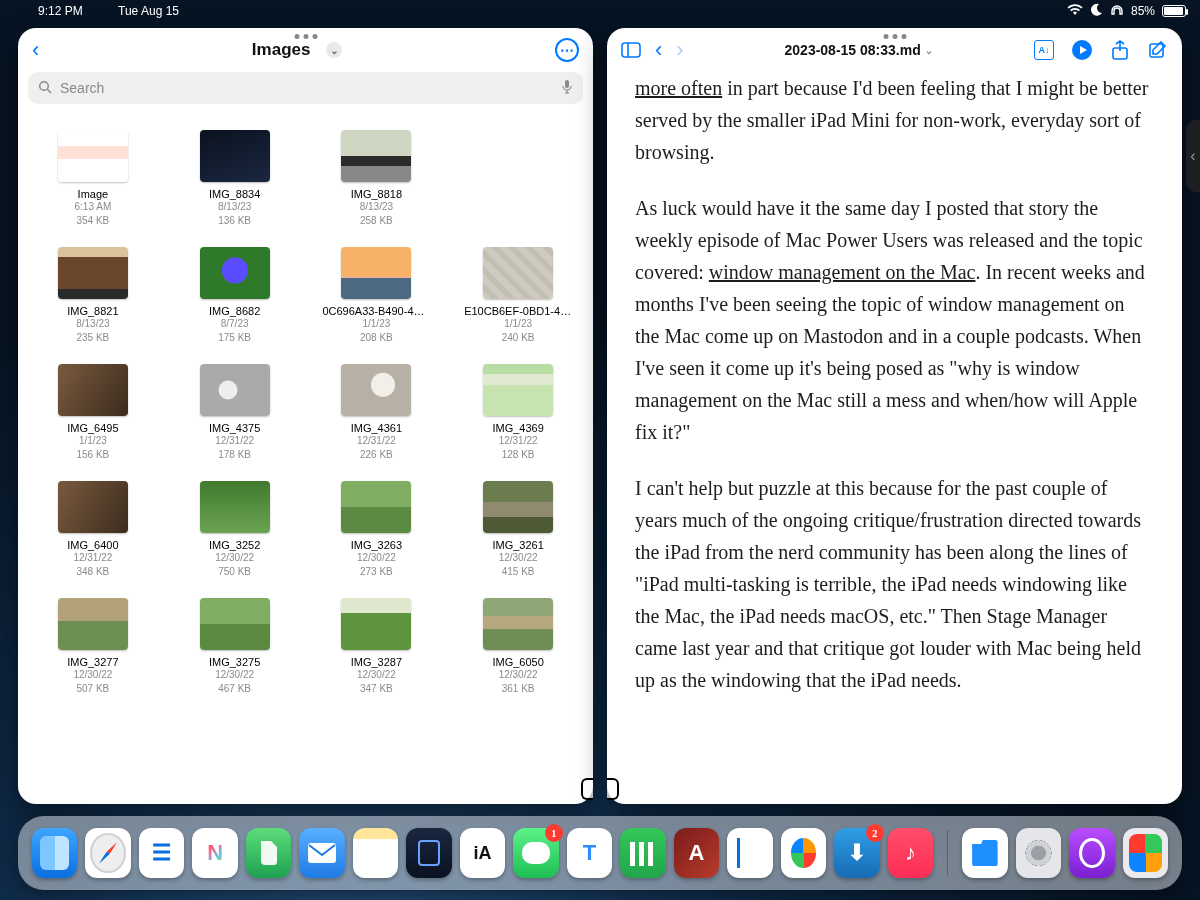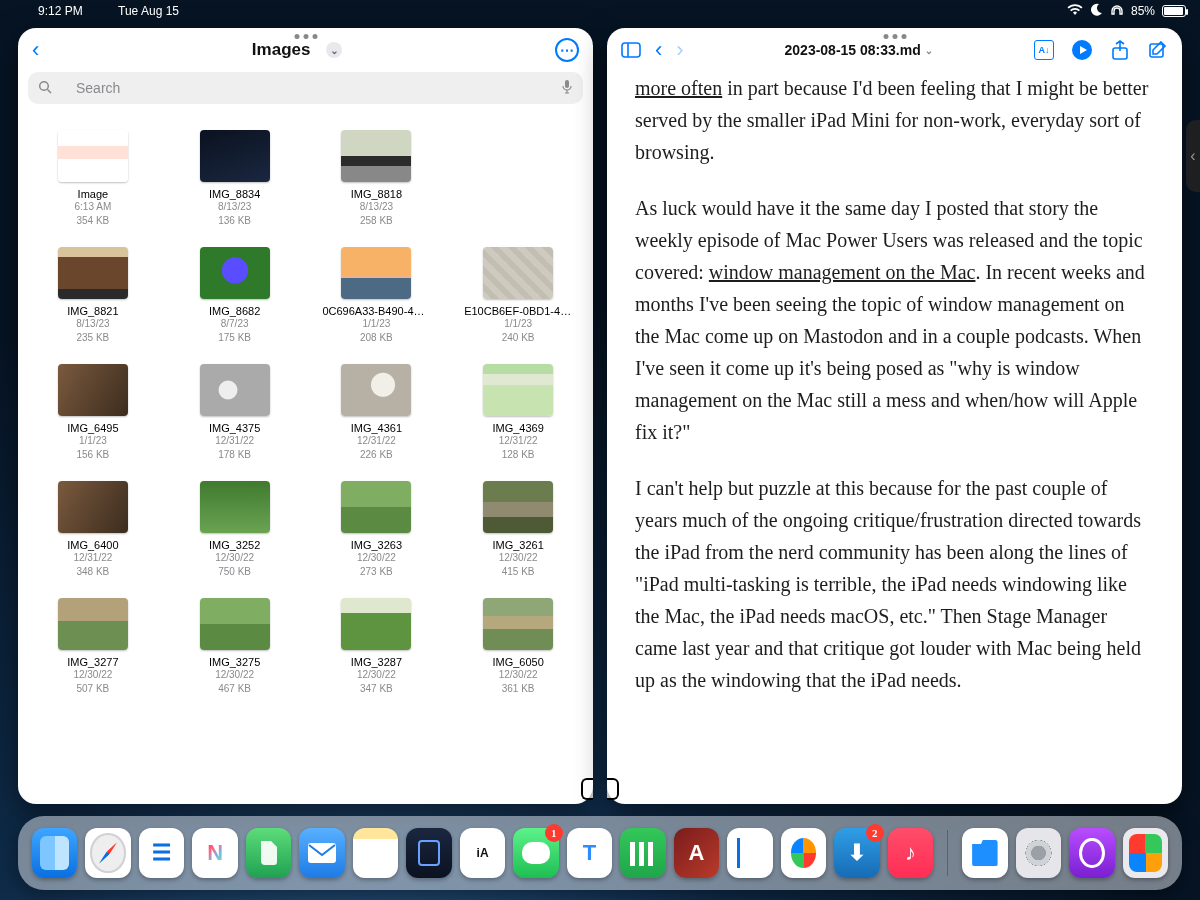--- a/index.html
+++ b/index.html
@@ -16,21 +16,21 @@
   .pane { flex:1; background:#fff; border-radius:18px; box-shadow:0 10px 30px rgba(0,0,0,.5); overflow:hidden; position:relative; display:flex; flex-direction:column; }
   .grabber { position:absolute; top:6px; left:50%; transform:translateX(-50%); display:flex; gap:4px; z-index:3;}
   .grabber span { width:5px; height:5px; border-radius:50%; background:#888; }
 
   
   .files-toolbar { height:44px; display:flex; align-items:center; justify-content:space-between; padding:0 14px; }
   .files-toolbar .title-wrap { display:flex; align-items:center; gap:16px; font-weight:600; font-size:17px; }
   .chev { color:#007aff; font-size:22px; }
   .circle-more { width:24px; height:24px; border:2px solid #007aff; border-radius:50%; color:#007aff; display:flex; align-items:center; justify-content:center; font-weight:700; font-size:14px; }
   .search-wrap { padding:0 10px 6px 10px; }
-  .search { background:#efeff0; border-radius:10px; height:32px; display:flex; align-items:center; padding:0 10px; color:#8a8a8e; font-size:14px; gap:24px; }
+  .search { background:#efeff0; border-radius:10px; height:32px; display:flex; align-items:center; padding:0 10px; color:#8a8a8e; font-size:14px; gap:8px; }
   .mic-icon { margin-left:auto; color:#8a8a8e; }
 
   .grid { flex:1; overflow-y:auto; padding:14px 4px 10px 4px; }
   .row { display:flex; }
   .cell { width:25%; display:flex; flex-direction:column; align-items:center; text-align:center; padding:6px 4px 14px 4px; }
   .thumb { width:70px; height:52px; border-radius:4px; background:#ccc; box-shadow:0 1px 2px rgba(0,0,0,.25); }
   .fname { font-size:11px; color:#000; margin-top:6px; max-width:108px; white-space:nowrap; overflow:hidden; text-overflow:ellipsis; }
   .fname.sel { background:#0a7cff; color:#fff; border-radius:4px; padding:1px 5px; }
   .fdate, .fsize { font-size:10px; color:#8a8a8e; line-height:1.35; }
 
@@ -88,21 +88,21 @@
   .finder{background:linear-gradient(#3ea6ff,#0a6fe0);} .finder::after{content:"";position:absolute;inset:8px;border-radius:6px;background:linear-gradient(90deg,#7ec6ff 50%,#bfe4ff 50%);}
   .safari{background:#fff;} .safari::after{content:"";position:absolute;inset:5px;border-radius:50%;background:conic-gradient(#eee 0 100%);box-shadow:inset 0 0 0 2px #d0d0d5;}
   .safari::before{content:"";position:absolute;left:50%;top:50%;width:4px;height:28px;background:linear-gradient(#ff3b30 50%,#0a6fe0 50%);transform:translate(-50%,-50%) rotate(40deg);z-index:2;clip-path:polygon(50% 0,100% 50%,50% 100%,0 50%);}
   .reader{background:#fff;color:#0a6fe0;} .reader::after{content:"☰";}
   .news{background:#fff;} .news::before{content:"N";background:linear-gradient(135deg,#ff2d55,#ff6482,#5ac8fa,#ffcc00);-webkit-background-clip:text;color:transparent;font-weight:800;}
   .ever{background:linear-gradient(#5ddc7a,#1fa152);}
   .mail{background:linear-gradient(#58b0ff,#1e7be6);display:flex;align-items:center;justify-content:center;}
   .mail svg{width:30px;height:22px;}
   .notes{background:linear-gradient(#ffe69a 22%, #fff 22%);}
   .stage{background:linear-gradient(#1a2740,#0b1220);} .stage::after{content:"";position:absolute;inset:12px;border:2px solid #6aa0ff;border-radius:4px;}
-  .ia{background:#fff;color:#111;font-weight:800;font-size:12px;}
+  .ia{background:#fff;color:#111;font-weight:800;font-size:18px;}
   .msg{background:linear-gradient(#5df28a,#1dbf53);} .msg::after{content:"";width:28px;height:22px;background:#fff;border-radius:10px;}
   .todo{background:#fff;color:#2d8cff;font-weight:800;}
   .numb{background:linear-gradient(#34c759,#1fa64a);} .numb::after{content:"";position:absolute;inset:14px 10px 12px 10px;background:repeating-linear-gradient(90deg,#fff 0 5px,transparent 5px 9px);}
   .affin{background:linear-gradient(135deg,#7a1c1c,#b93a2a);} .affin::after{content:"A";}
   .good{background:#fff;} .good::after{content:"";position:absolute;inset:10px;border-left:3px solid #0a6fe0;}
   .remin{background:#fff;} .remin::after{content:"";position:absolute;inset:10px;background:conic-gradient(#ff9500 0 25%,#ff3b30 0 50%,#34c759 0 75%,#0a84ff 0);border-radius:50%;}
   .dl{background:linear-gradient(#2f9ee6,#176bb5);} .dl::after{content:"⬇";color:#fff;}
   .music{background:linear-gradient(#ff4d6a,#ff2d55);} .music::after{content:"♪";}
   .files{background:#fff;} .files::after{content:"";position:absolute;inset:12px 10px;background:#1e8fff;border-radius:3px 3px 2px 2px;clip-path:polygon(0 15%,35% 15%,42% 0,100% 0,100% 100%,0 100%);}
   .sett{background:#e6e6ea;} .sett::after{content:"";position:absolute;inset:9px;border-radius:50%;background:radial-gradient(circle,#9aa0a6 0 35%,#cfd2d6 36% 60%, transparent 61%),conic-gradient(#8d9298 0 100%);-webkit-mask:radial-gradient(circle,#000 62%,transparent 63%);}

